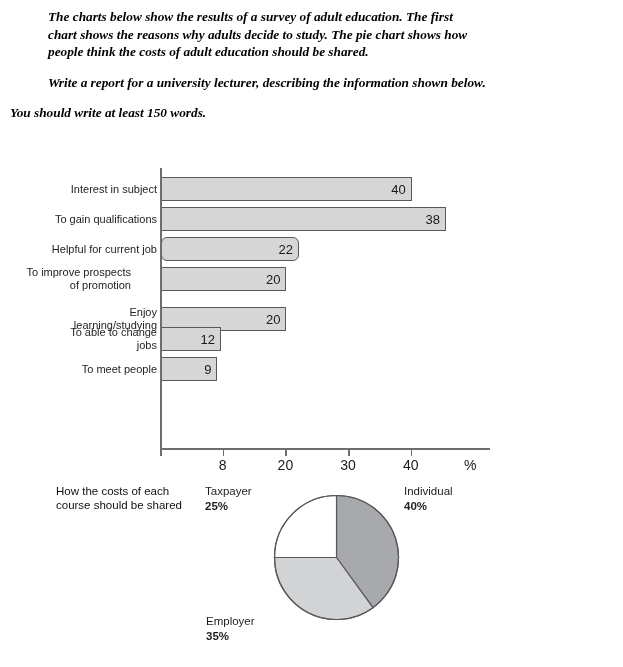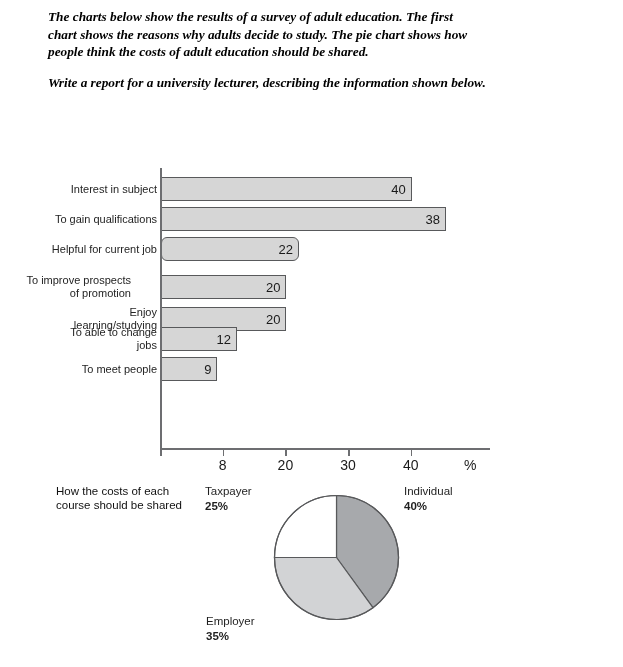--- a/index.html
+++ b/index.html
@@ -187,20 +187,21 @@
   #label-employer  { left: 206px; top: 136px; text-align: left; }
 </style>
 </head>
 <body>
 
 <div id="page">
 
   <div id="prompt">
     <p class="prompt-para prompt-indent-1">The charts below show the results of a survey of adult education. The first chart shows the reasons why adults decide to study. The pie chart shows how people think the costs of adult education should be shared.</p>
     <p class="prompt-para prompt-indent-2">Write a report for a university lecturer, describing the information shown below.</p>
+    <p class="prompt-para prompt-flush">You should write at least 150 words.</p>
   </div>
 
   <div id="bar-chart">
 
     <div id="bar-rows-container">
         <div class="bar-row" style="top: 6px; width: 623px;">
           <div class="bar-label">Interest in subject</div>
           <div class="bar-track">
             <div class="bar-rect" style="width: 250.8px;">
               <div class="bar-value">40</div>
@@ -216,21 +217,21 @@
           </div>
         </div>
         <div class="bar-row" style="top: 66px; width: 623px;">
           <div class="bar-label">Helpful for current job</div>
           <div class="bar-track">
             <div class="bar-rect" style="width: 137.94px; border-radius: 6px;">
               <div class="bar-value">22</div>
             </div>
           </div>
         </div>
-        <div class="bar-row" style="top: 104px; width: 597px;">
+        <div class="bar-row" style="top: 96px; width: 597px;">
           <div class="bar-label">To improve prospects
 of promotion</div>
           <div class="bar-track">
             <div class="bar-rect" style="width: 125.4px;">
               <div class="bar-value">20</div>
             </div>
           </div>
         </div>
         <div class="bar-row" style="top: 136px; width: 623px;">
           <div class="bar-label">Enjoy
@@ -238,21 +239,21 @@
           <div class="bar-track">
             <div class="bar-rect" style="width: 125.4px;">
               <div class="bar-value">20</div>
             </div>
           </div>
         </div>
         <div class="bar-row" style="top: 156px; width: 623px;">
           <div class="bar-label">To able to change
 jobs</div>
           <div class="bar-track">
-            <div class="bar-rect" style="width: 76px;">
+            <div class="bar-rect" style="width: 60px;">
               <div class="bar-value">12</div>
             </div>
           </div>
         </div>
         <div class="bar-row" style="top: 186px; width: 623px;">
           <div class="bar-label">To meet people</div>
           <div class="bar-track">
             <div class="bar-rect" style="width: 56.43px;">
               <div class="bar-value">9</div>
             </div>

